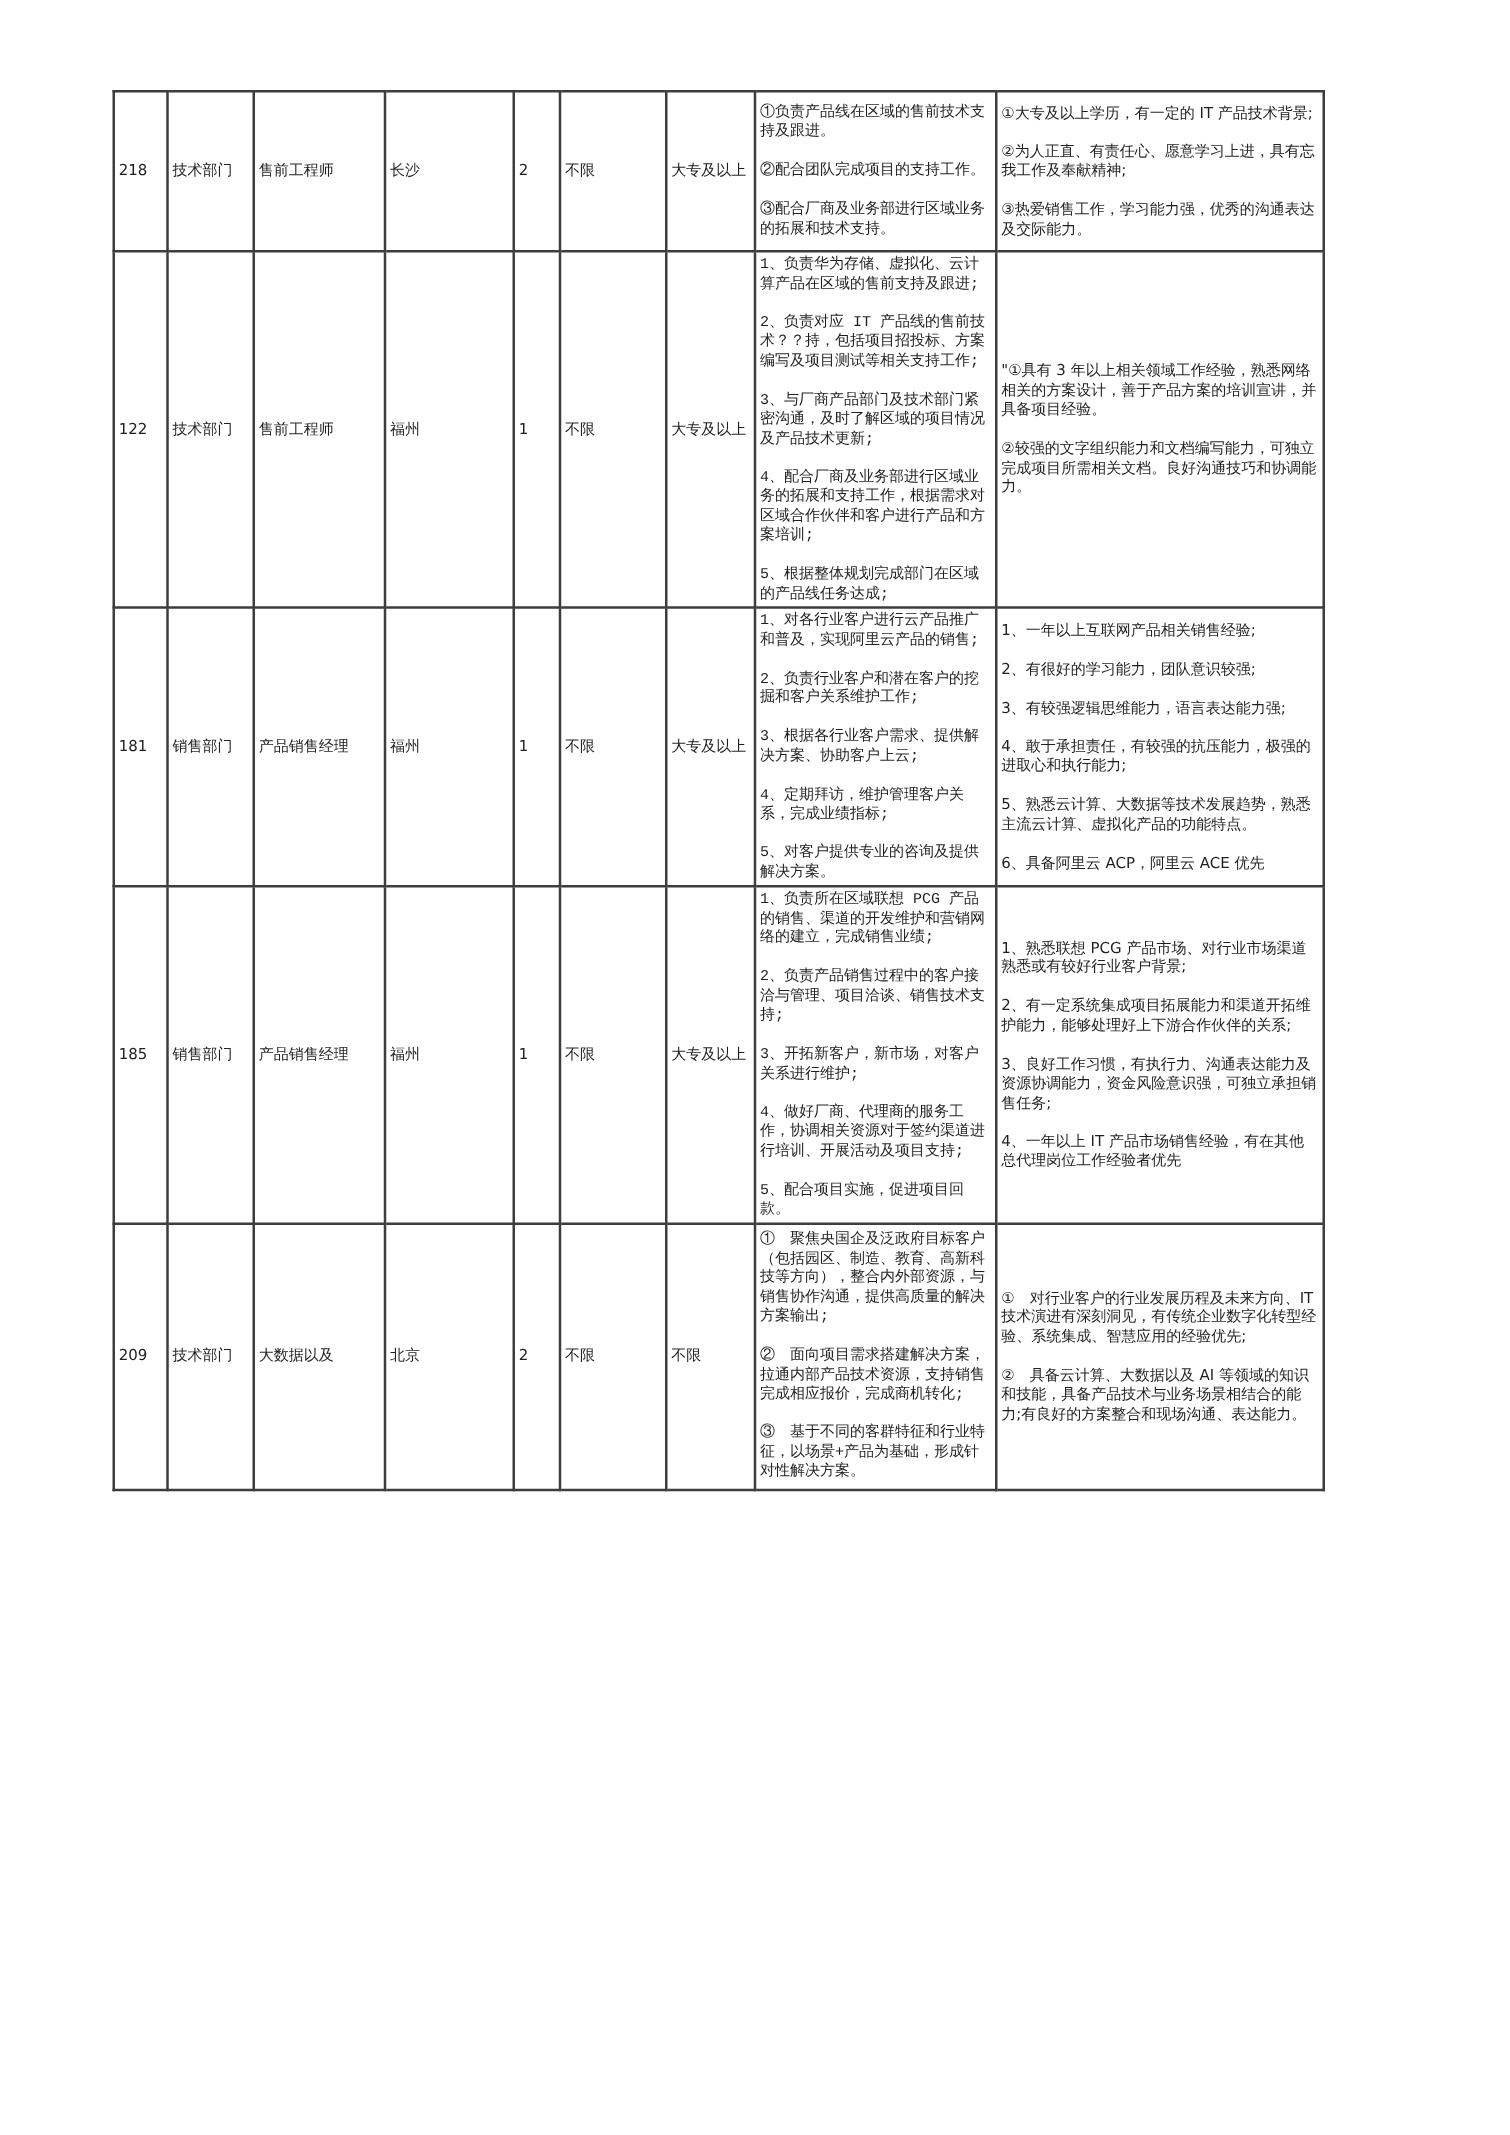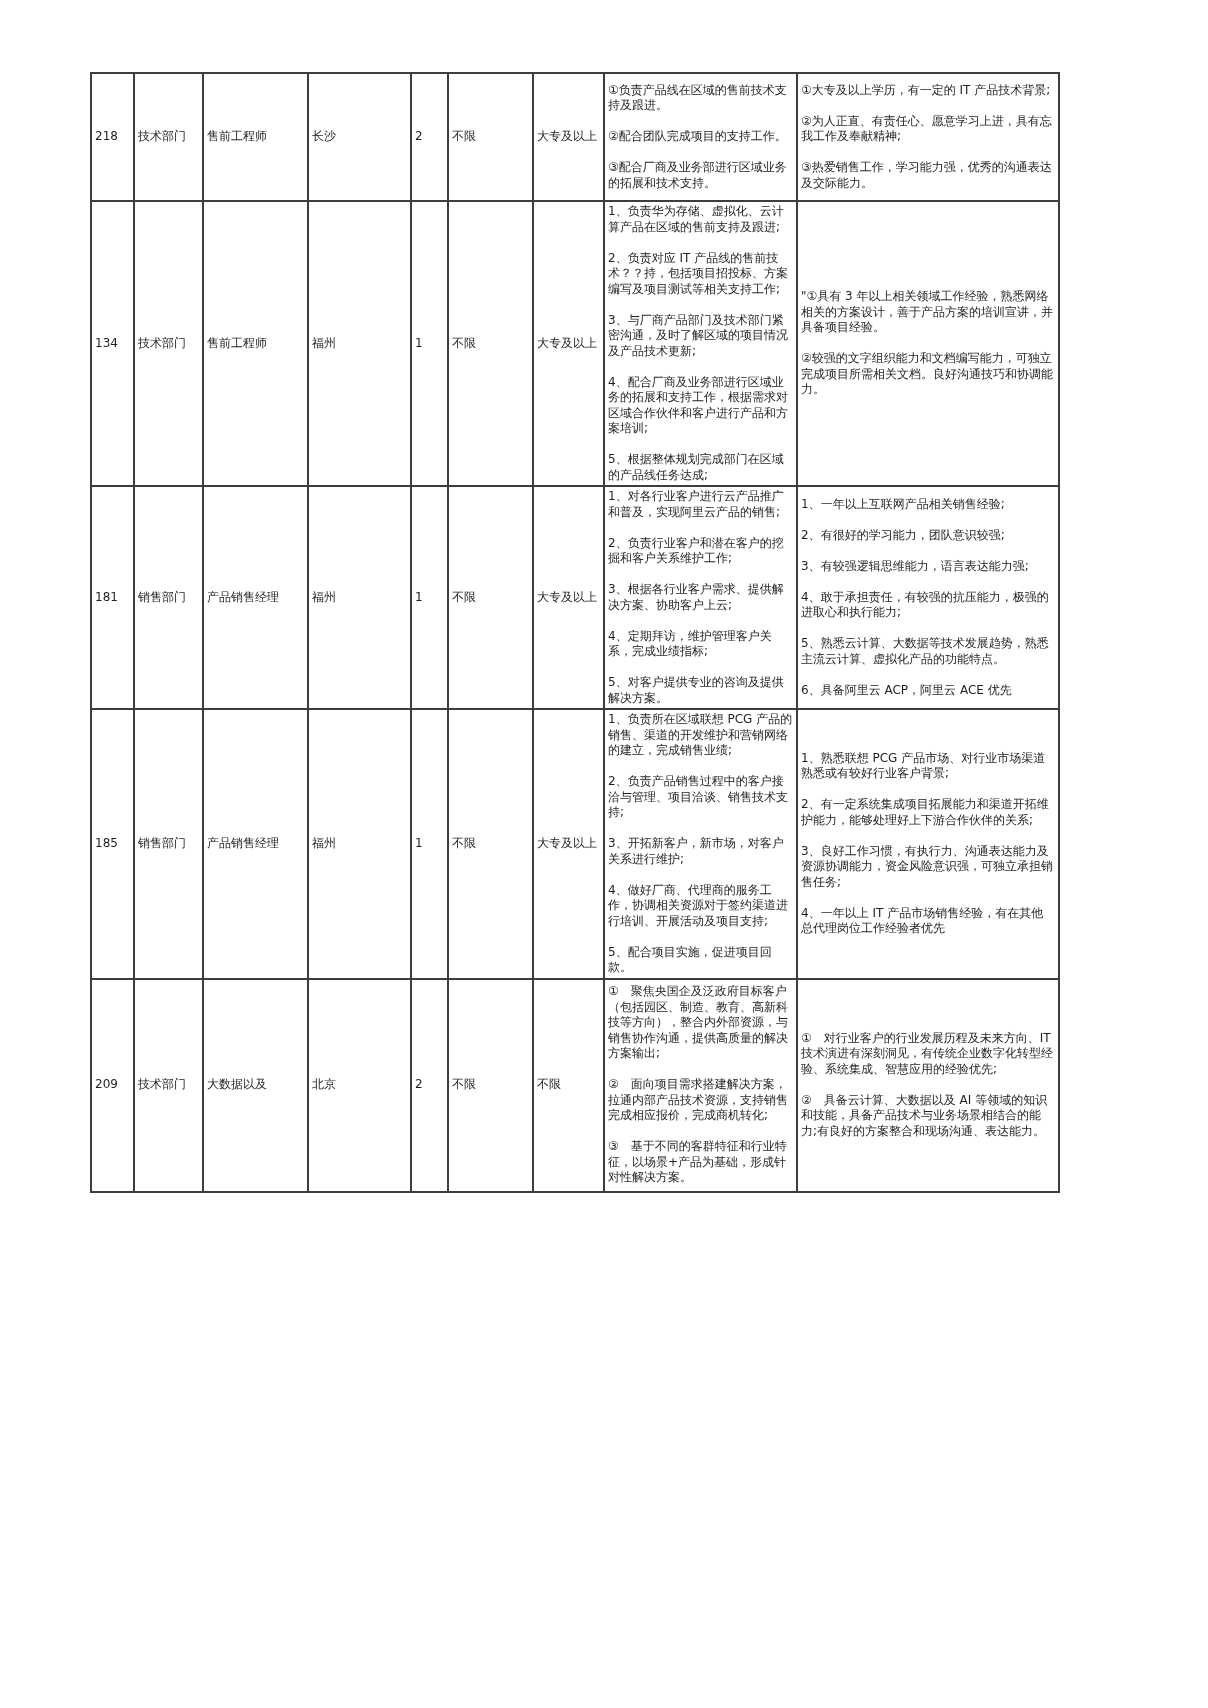--- a/index.html
+++ b/index.html
@@ -27,21 +27,21 @@
     border: 2px solid #3d3d3d;
     padding: 2px 3px;
     font-size: 12px;
     line-height: 15.5px;
     color: #1f1f1f;
     vertical-align: middle;
     white-space: pre-wrap;
     word-break: break-all;
     overflow: hidden;
   }
-  td.duties { vertical-align: top; }
+  td.duties { vertical-align: top; font-family: Liberation Mono, monospace; }
   td.reqs   { vertical-align: middle; margin-top: 20px; }
 </style>
 </head>
 <body>
 
 <div class="page">
   <table class="jobs">
     <colgroup>
       <col style="width:43px">
       <col style="width:69px">
@@ -67,21 +67,21 @@
 ②配合团队完成项目的支持工作。
 
 ③配合厂商及业务部进行区域业务的拓展和技术支持。</td>
         <td class="reqs">①大专及以上学历，有一定的 IT 产品技术背景;
 
 ②为人正直、有责任心、愿意学习上进，具有忘我工作及奉献精神;
 
 ③热爱销售工作，学习能力强，优秀的沟通表达及交际能力。</td>
       </tr>
       <tr style="height:283px">
-        <td>134</td>
+        <td>122</td>
         <td>技术部门</td>
         <td>售前工程师</td>
         <td>福州</td>
         <td>1</td>
         <td>不限</td>
         <td>大专及以上</td>
         <td class="duties">1、负责华为存储、虚拟化、云计算产品在区域的售前支持及跟进;
 
 2、负责对应 IT 产品线的售前技术？？持，包括项目招投标、方案编写及项目测试等相关支持工作;
 

